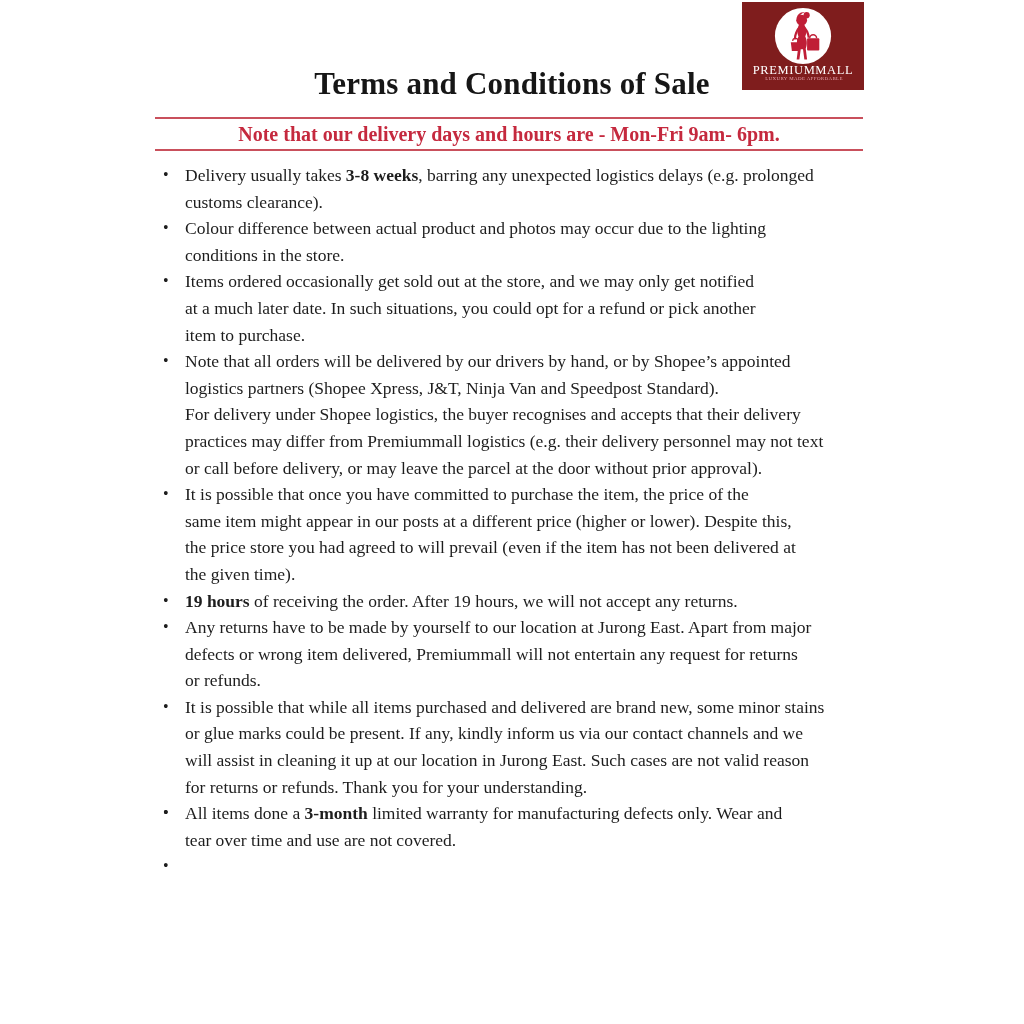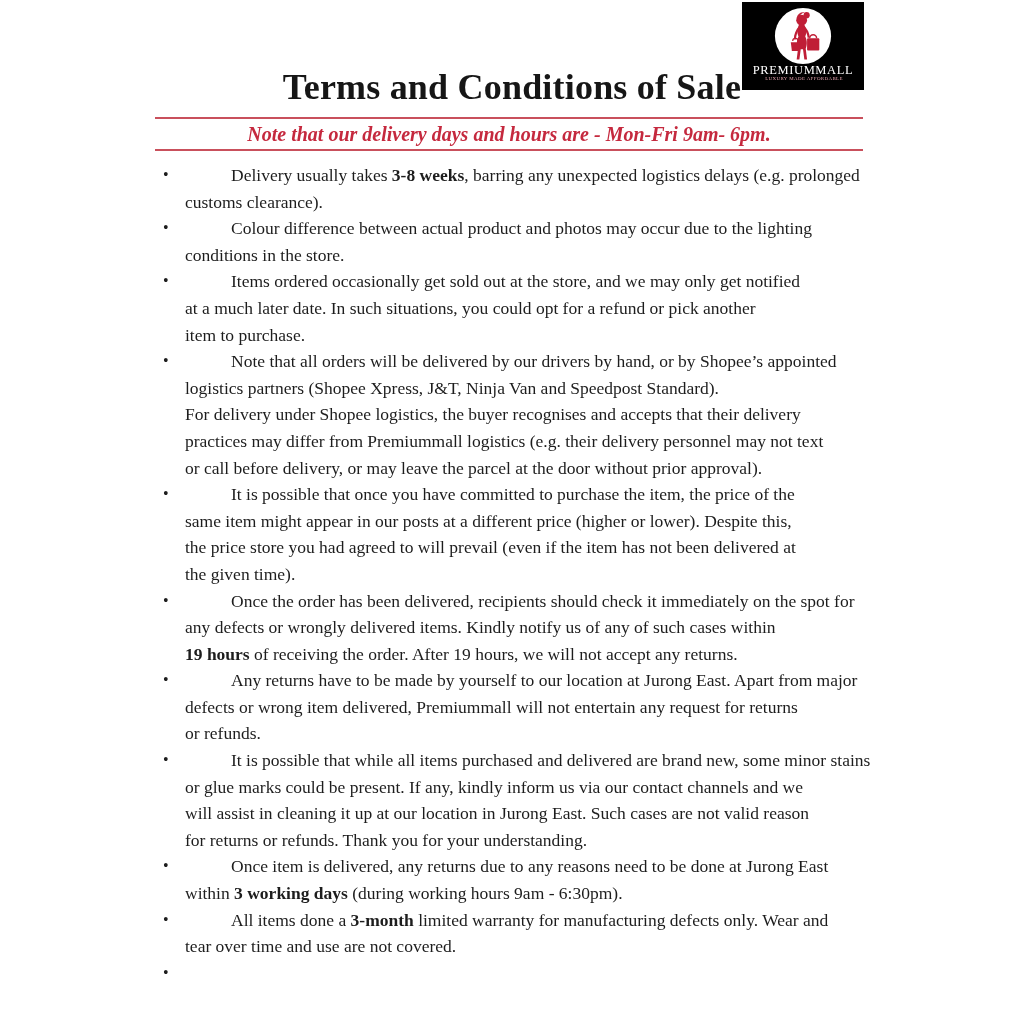--- a/index.html
+++ b/index.html
@@ -10,67 +10,67 @@
     color: #1d1d1d;
     position: relative;
     overflow: hidden;
   }
   .page { position: absolute; inset: 0; background: #fff; }
 
   
   .logo {
     position: absolute; left: 742px; top: 2px;
     width: 122px; height: 88px;
-    background: #000000;
+    background: #7f1d1d;
     text-align: center;
   }
   .logo-figure { position: absolute; left: 32px; top: 5px; width: 58px; height: 58px; }
   .logo-name {
     position: absolute; left: 0; top: 61px; width: 100%;
     color: #ffffff; font-size: 12.5px; letter-spacing: 0.6px;
     font-family: "Liberation Serif", serif;
     white-space: nowrap;
   }
   .logo-tagline {
     position: absolute; left: 0; top: 74px; width: 100%;
     color: #e6a3ae; font-size: 8px; letter-spacing: 0.6px;
     transform: scale(0.62); transform-origin: 50% 0;
     white-space: nowrap;
   }
 
   
   .title {
     position: absolute; left: 0; top: 66px; width: 1024px;
     text-align: center;
-    font-weight: bold; font-size: 36px; color: #161616;
+    font-weight: bold; font-size: 31px; color: #161616;
     letter-spacing: 0.2px;
   }
   .rule {
     position: absolute; left: 155px; width: 708px; height: 2px;
     background: #c9505c;
   }
   .rule-top { top: 117px; }
   .rule-bottom { top: 149px; }
   .note {
     position: absolute; left: 155px; top: 123px; width: 708px;
     text-align: center;
-    font-style: italic; font-weight: bold;
+    font-weight: bold;
     font-size: 20px; color: #c5293e;
     white-space: nowrap;
   }
 
   
   .terms-list {
     position: absolute; left: 160px; top: 162px; width: 800px;
     margin: 0; padding: 0; list-style: none;
     font-size: 17.5px; line-height: 26.6px; color: #1d1d1d;
   }
   .term-item { position: relative; padding-left: 25px; margin: 0; }
   .marker { position: absolute; left: 3px; top: 0; font-size: 16px; }
-  .term-text { white-space: pre; margin-left: 46px; }
+  .term-text { white-space: pre; }
   .term-text .bold { font-weight: bold; }
 </style>
 </head>
 <body>
 
 <div class="page">
 
   <div class="logo">
     <svg class="logo-figure" viewBox="0 0 64 64" xmlns="http://www.w3.org/2000/svg">
       <circle cx="32" cy="32" r="31" fill="#ffffff"></circle>
@@ -119,30 +119,27 @@
 item to purchase.</span></span></li>
       <li class="term-item"><span class="marker">•</span><span class="term-text"><span>Note that all orders will be delivered by our drivers by hand, or by Shopee’s appointed
 logistics partners (Shopee Xpress, J&amp;T, Ninja Van and Speedpost Standard).
 For delivery under Shopee logistics, the buyer recognises and accepts that their delivery
 practices may differ from Premiummall logistics (e.g. their delivery personnel may not text
 or call before delivery, or may leave the parcel at the door without prior approval).</span></span></li>
       <li class="term-item"><span class="marker">•</span><span class="term-text"><span>It is possible that once you have committed to purchase the item, the price of the
 same item might appear in our posts at a different price (higher or lower). Despite this,
 the price store you had agreed to will prevail (even if the item has not been delivered at
 the given time).</span></span></li>
-      <li class="term-item"><span class="marker">•</span><span class="term-text"><span>Once the order has been delivered, recipients should check it immediately on the spot for
-any defects or wrongly delivered items. Kindly notify us of any of such cases within
-</span><span class="bold">19 hours</span><span> of receiving the order. After 19 hours, we will not accept any returns.</span></span></li>
+      <li class="term-item"><span class="marker">•</span><span class="term-text"><span class="bold">19 hours</span><span> of receiving the order. After 19 hours, we will not accept any returns.</span></span></li>
       <li class="term-item"><span class="marker">•</span><span class="term-text"><span>Any returns have to be made by yourself to our location at Jurong East. Apart from major
 defects or wrong item delivered, Premiummall will not entertain any request for returns
 or refunds.</span></span></li>
       <li class="term-item"><span class="marker">•</span><span class="term-text"><span>It is possible that while all items purchased and delivered are brand new, some minor stains
 or glue marks could be present. If any, kindly inform us via our contact channels and we
 will assist in cleaning it up at our location in Jurong East. Such cases are not valid reason
 for returns or refunds. Thank you for your understanding.</span></span></li>
-      <li class="term-item"><span class="marker">•</span><span class="term-text"><span>Once item is delivered, any returns due to any reasons need to be done at Jurong East
-within </span><span class="bold">3 working days</span><span> (during working hours 9am - 6:30pm).</span></span></li>
+      <li class="term-item"><span class="marker">•</span></li>
       <li class="term-item"><span class="marker">•</span><span class="term-text"><span>All items done a </span><span class="bold">3-month</span><span> limited warranty for manufacturing defects only. Wear and
 tear over time and use are not covered.</span></span></li>
       <li class="term-item"><span class="marker">•</span></li>
     </ul>
 
 </div>
 
 </body></html>

